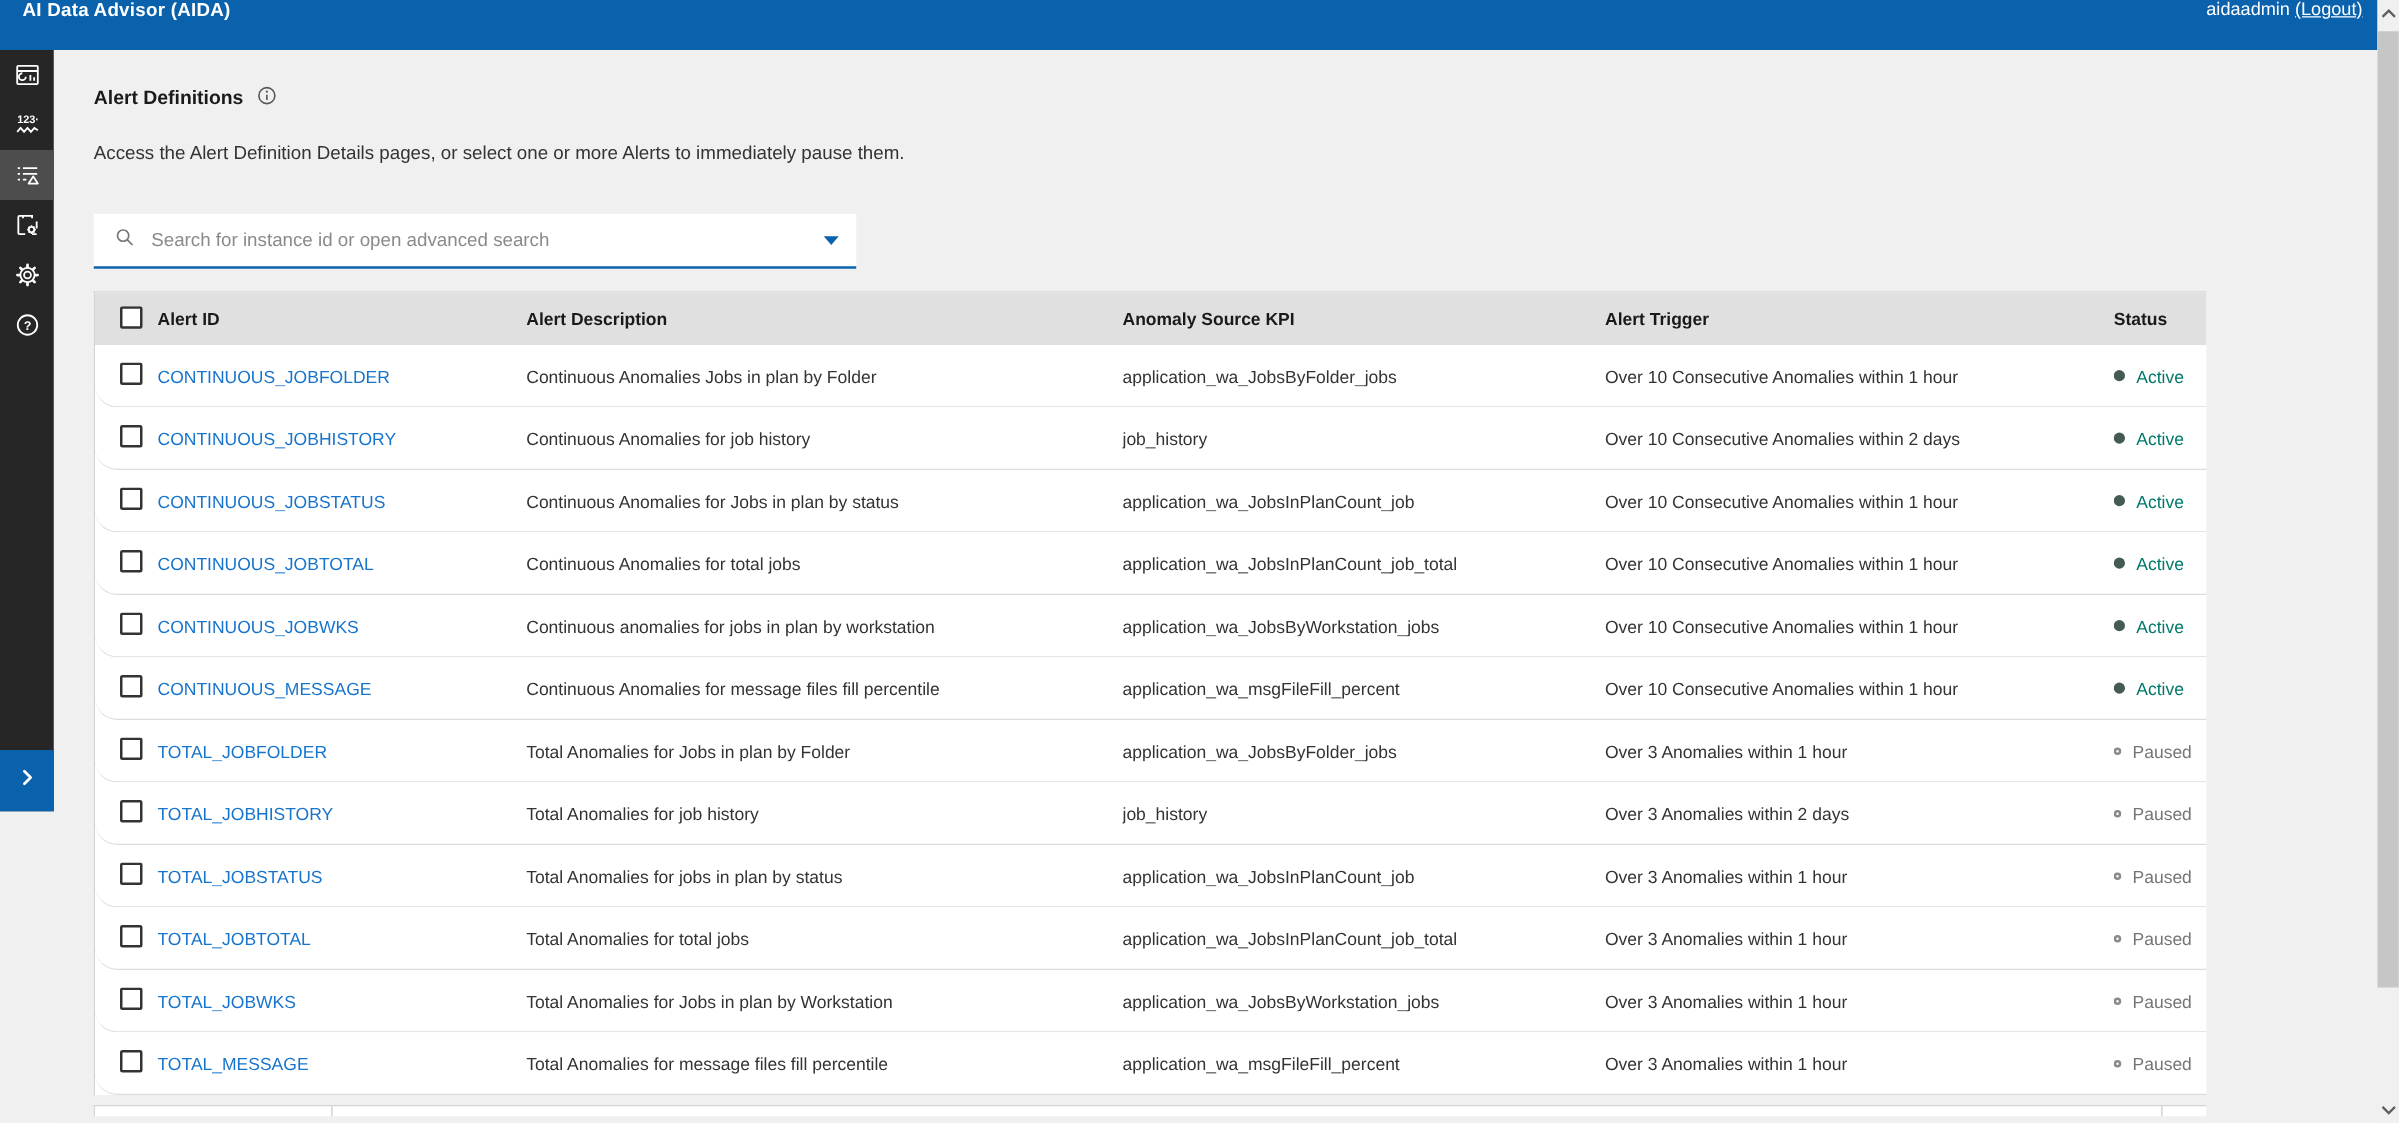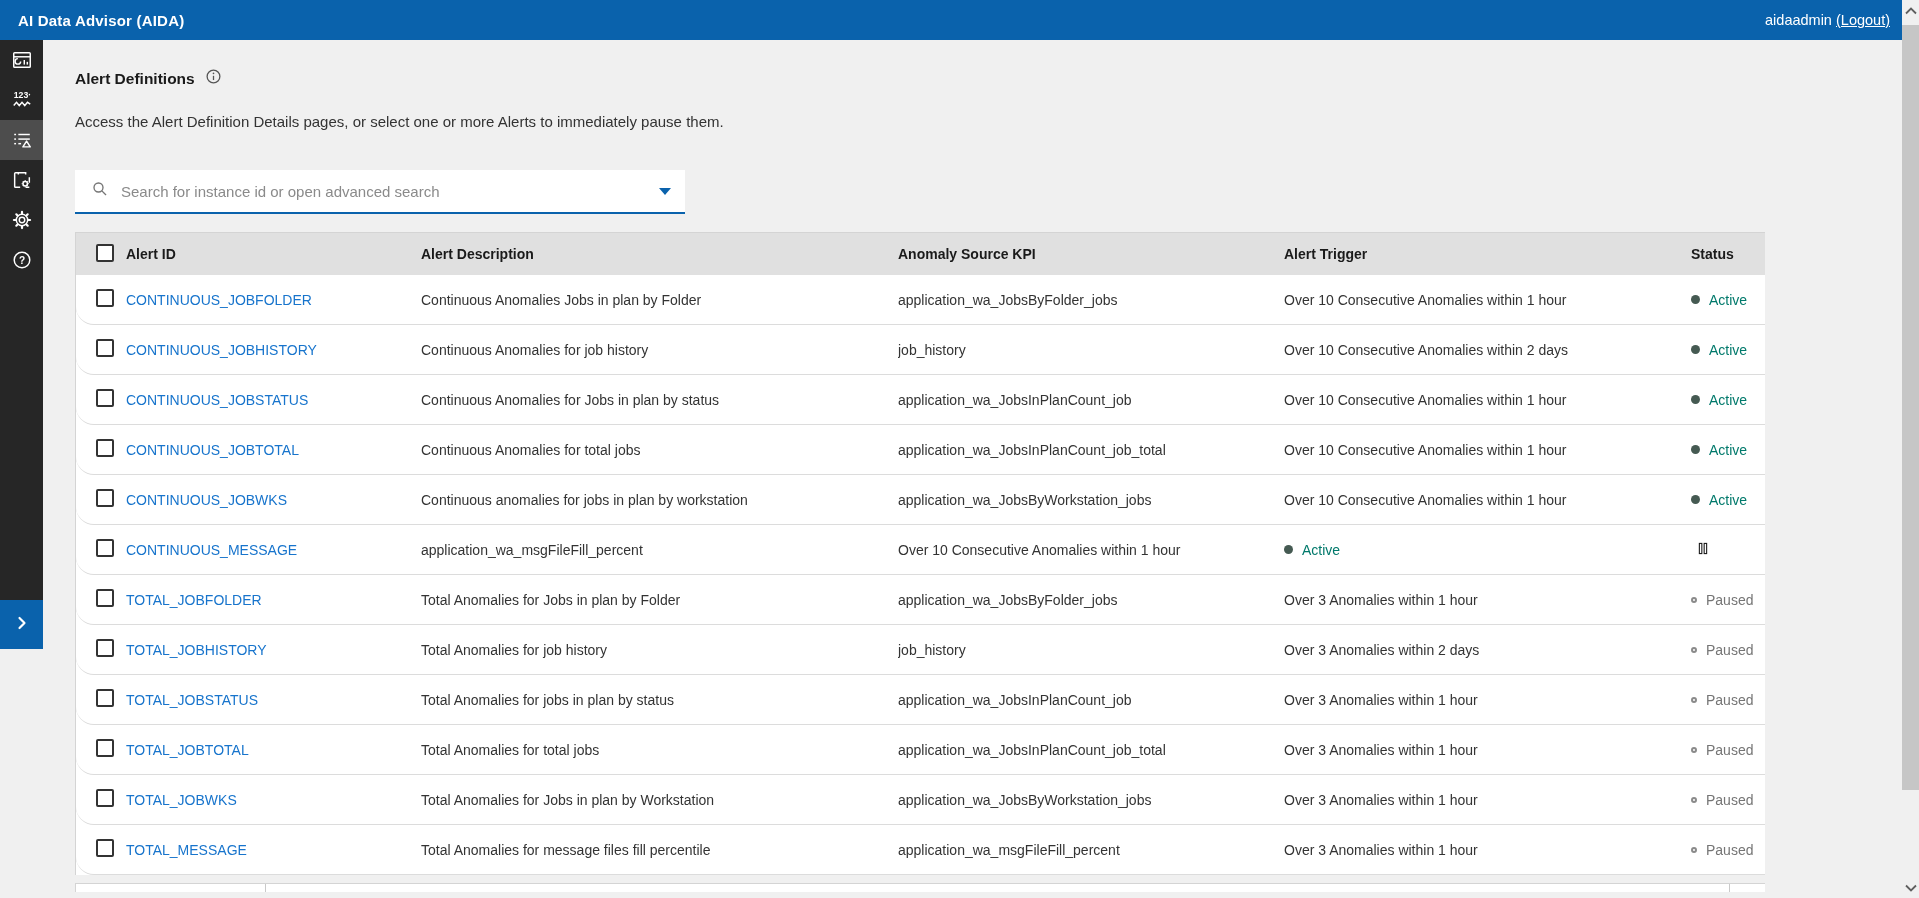--- a/index.html
+++ b/index.html
@@ -1,21 +1,21 @@
 <!DOCTYPE html>
 <html><head>
 <meta charset="utf-8">
 <style>
   * { margin:0; padding:0; box-sizing:border-box; }
   html,body { width:1919px; height:898px; overflow:hidden;
     font-family:"Liberation Sans","DejaVu Sans",sans-serif; background:#f0f0f0; }
 
   
   .topbar { position:absolute; left:0; top:0; width:1902px; height:40px;
-    background:#0a62ac; display:flex; align-items:center; justify-content:space-between;
+    background:#0a62ac; display:flex; justify-content:space-between;
     padding:0 12px 0 18px; z-index:5;gap:20px; }
   .topbar .app-title { color:#fff; font-weight:bold; font-size:15px; letter-spacing:.2px; }
   .topbar .user-area { color:#fff; font-size:14.5px; }
   .topbar .logout { color:#fff; text-decoration:underline; cursor:pointer; }
 
   
   .sidebar { position:absolute; left:0; top:40px; width:43px; height:609px;
     background:#262626; z-index:4; }
   .side-item { width:43px; height:40px; display:flex; align-items:center; justify-content:center;
     cursor:pointer; }
@@ -327,20 +327,21 @@
           </svg>
         </span>
 
       </button>
     </div>
   </div>
 
   <div class="trow">
     <div class="cell cb-cell"><span class="cb"></span></div>
     <div class="cell"><a class="alert-link">CONTINUOUS_MESSAGE</a></div>
+    <div class="cell">Continuous Anomalies for message files fill percentile</div>
     <div class="cell">application_wa_msgFileFill_percent</div>
     <div class="cell">Over 10 Consecutive Anomalies within 1 hour</div>
     <div class="cell">
       <span class="status-badge st-active">
         <span class="dot"></span>
         <span>Active</span>
       </span>
     </div>
     <div class="cell">
       <button class="action-btn">

